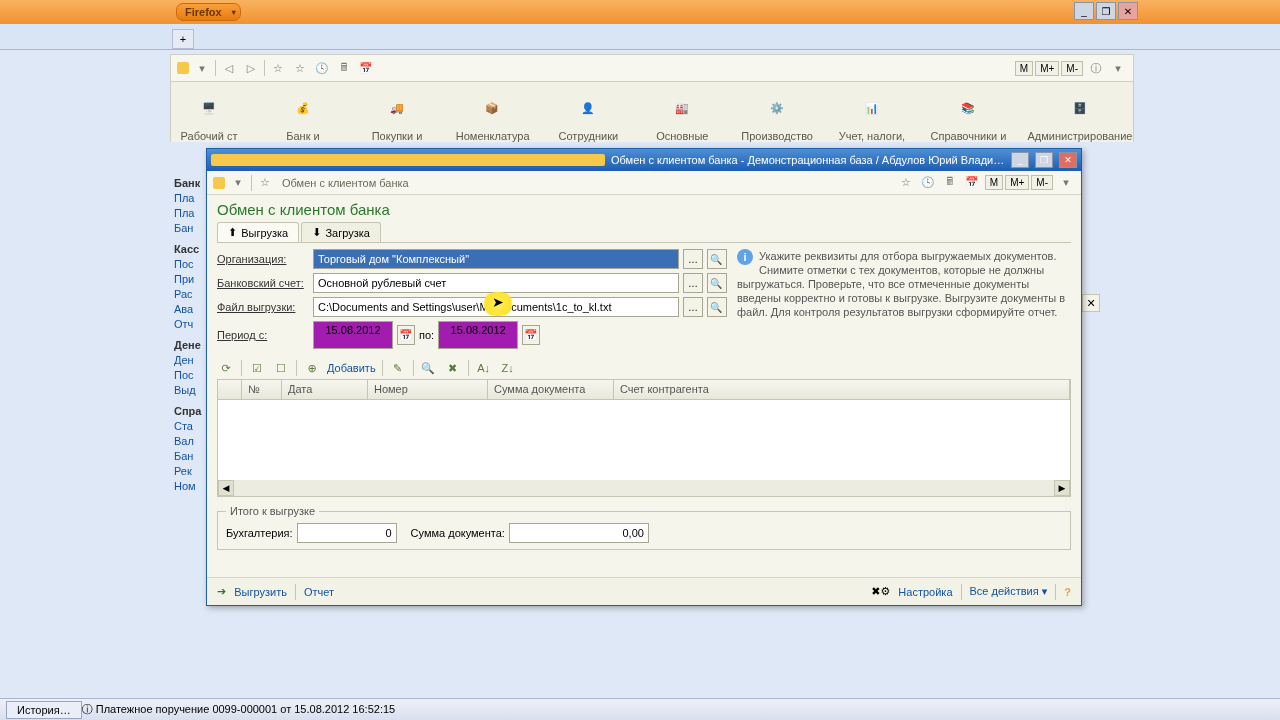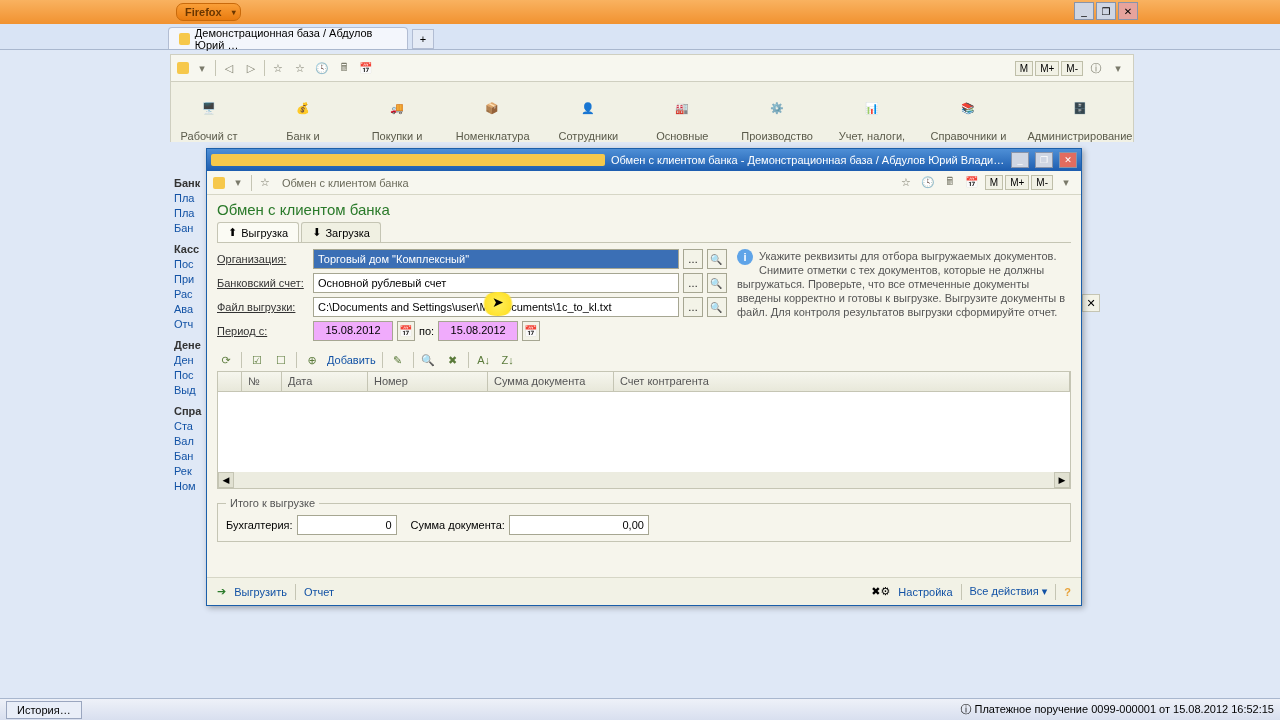--- a/index.html
+++ b/index.html
@@ -27,21 +27,21 @@
 .sec{display:flex;flex-direction:column;align-items:center;cursor:pointer;min-width:60px;}
 .sec-icon{width:46px;height:40px;display:flex;align-items:center;justify-content:center;}
 .sec-label{color:#5a5a4a;margin-top:2px;white-space:nowrap;}
 
 
 .sidepanel{position:absolute;left:174px;top:170px;width:60px;color:#1252a5;line-height:15px;}
 .sidepanel div{white-space:nowrap;overflow:hidden;cursor:pointer;}
 .sidehdr{color:#333;font-weight:bold;margin-top:6px;}
 
 
-.statusbar{position:absolute;bottom:0;left:0;right:0;height:22px;background:linear-gradient(#eef1f8,#d8dfef);border-top:1px solid #a9b7ce;display:flex;align-items:center;padding:0 6px;justify-content:space-between;}
+.statusbar{position:absolute;bottom:0;left:0;right:0;height:22px;background:linear-gradient(#eef1f8,#d8dfef);border-top:1px solid #a9b7ce;display:flex;align-items:center;padding:0 6px;justify-content:flex-start;}
 .histbtn{background:#e9eef8;border:1px solid #9aa6bf;padding:2px 10px;cursor:pointer;}
 
 
 .dlg{position:absolute;left:206px;top:148px;width:876px;height:458px;background:#f6f5ec;border:1px solid #1b5faa;box-shadow:2px 2px 6px rgba(0,0,0,.3);display:flex;flex-direction:column;}
 .dlg-title{height:22px;background:linear-gradient(#4e8fd6,#1d5daf);color:#fff;display:flex;align-items:center;padding:0 4px;gap:6px;}
 .dlg-title span{flex:1;white-space:nowrap;overflow:hidden;text-overflow:ellipsis;}
 .dlg-title .wc{width:18px;height:16px;font-size:9px;}
 .dlg-title .wc.close{background:#e26c5f;color:#fff;}
 
 .dlg-nav{height:24px;background:#f7f7ef;border-bottom:1px solid #d6d6c6;display:flex;align-items:center;padding:0 6px;gap:4px;}
@@ -58,21 +58,21 @@
 .formarea{display:flex;gap:10px;}
 .formleft{width:510px;}
 .formright{flex:1;color:#555;line-height:14px;}
 .info-i{width:16px;height:16px;background:#5fa4e8;border-radius:50%;color:#fff;display:inline-flex;align-items:center;justify-content:center;font-weight:bold;font-size:11px;margin-right:6px;float:left;}
 
 .fr{display:flex;align-items:center;margin-bottom:4px;gap:4px;}
 .fr label{width:92px;color:#333;text-decoration:underline;}
 .inp{flex:1;height:20px;border:1px solid #a6a692;background:#fff;padding:2px 4px;display:flex;align-items:center;}
 .inp.sel{background:#3b6fb5;color:#fff;}
 .btn-sm{width:20px;height:20px;border:1px solid #a6a692;background:#f3f3e8;display:flex;align-items:center;justify-content:center;cursor:pointer;font-size:10px;}
-.date{width:80px;height:20px;border:1px solid #a6a692;background:#f0abfc;padding:2px 4px;text-align:center;}
+.date{width:80px;height:28px;border:1px solid #a6a692;background:#a21caf;padding:2px 4px;text-align:center;}
 .caret{width:18px;height:20px;border:1px solid #a6a692;background:#f3f3e8;display:flex;align-items:center;justify-content:center;cursor:pointer;}
 
 .cursor-spot{position:absolute;left:480px;top:292px;width:36px;height:24px;background:radial-gradient(circle,#ffef5c 0%,#ffe22c 60%,transparent 70%);border-radius:50%;pointer-events:none;}
 .cursor-arrow{position:absolute;left:492px;top:294px;font-size:14px;color:#000;pointer-events:none;}
 
 .tbrow{display:flex;align-items:center;gap:6px;margin:6px 0 2px 0;}
 .tico{width:18px;height:18px;border:1px solid transparent;display:flex;align-items:center;justify-content:center;cursor:pointer;color:#5a7a3a;}
 .sep{width:1px;height:16px;background:#c5c5b4;}
 
 .grid{border:1px solid #c5c5b4;height:118px;position:relative;background:#fff;}
@@ -97,24 +97,20 @@
 <div class="ff-bar">
   <div class="ff-btn">Firefox</div>
   <div class="win-ctrls">
     <div class="wc">_</div>
     <div class="wc">❐</div>
     <div class="wc close">✕</div>
   </div>
 </div>
 
 <div class="ff-tabs">
-  <div class="tab">
-    <span class="icon1c"></span>
-    <span>Демонстрационная база / Абдулов Юрий …</span>
-  </div>
   <div class="newtab">+</div>
 </div>
 
 <div class="app-nav">
   <span class="icon1c"></span>
   <div class="navicon">▾</div>
   <div class="sep"></div>
   <div class="navicon">◁</div>
   <div class="navicon">▷</div>
   <div class="sep"></div>

